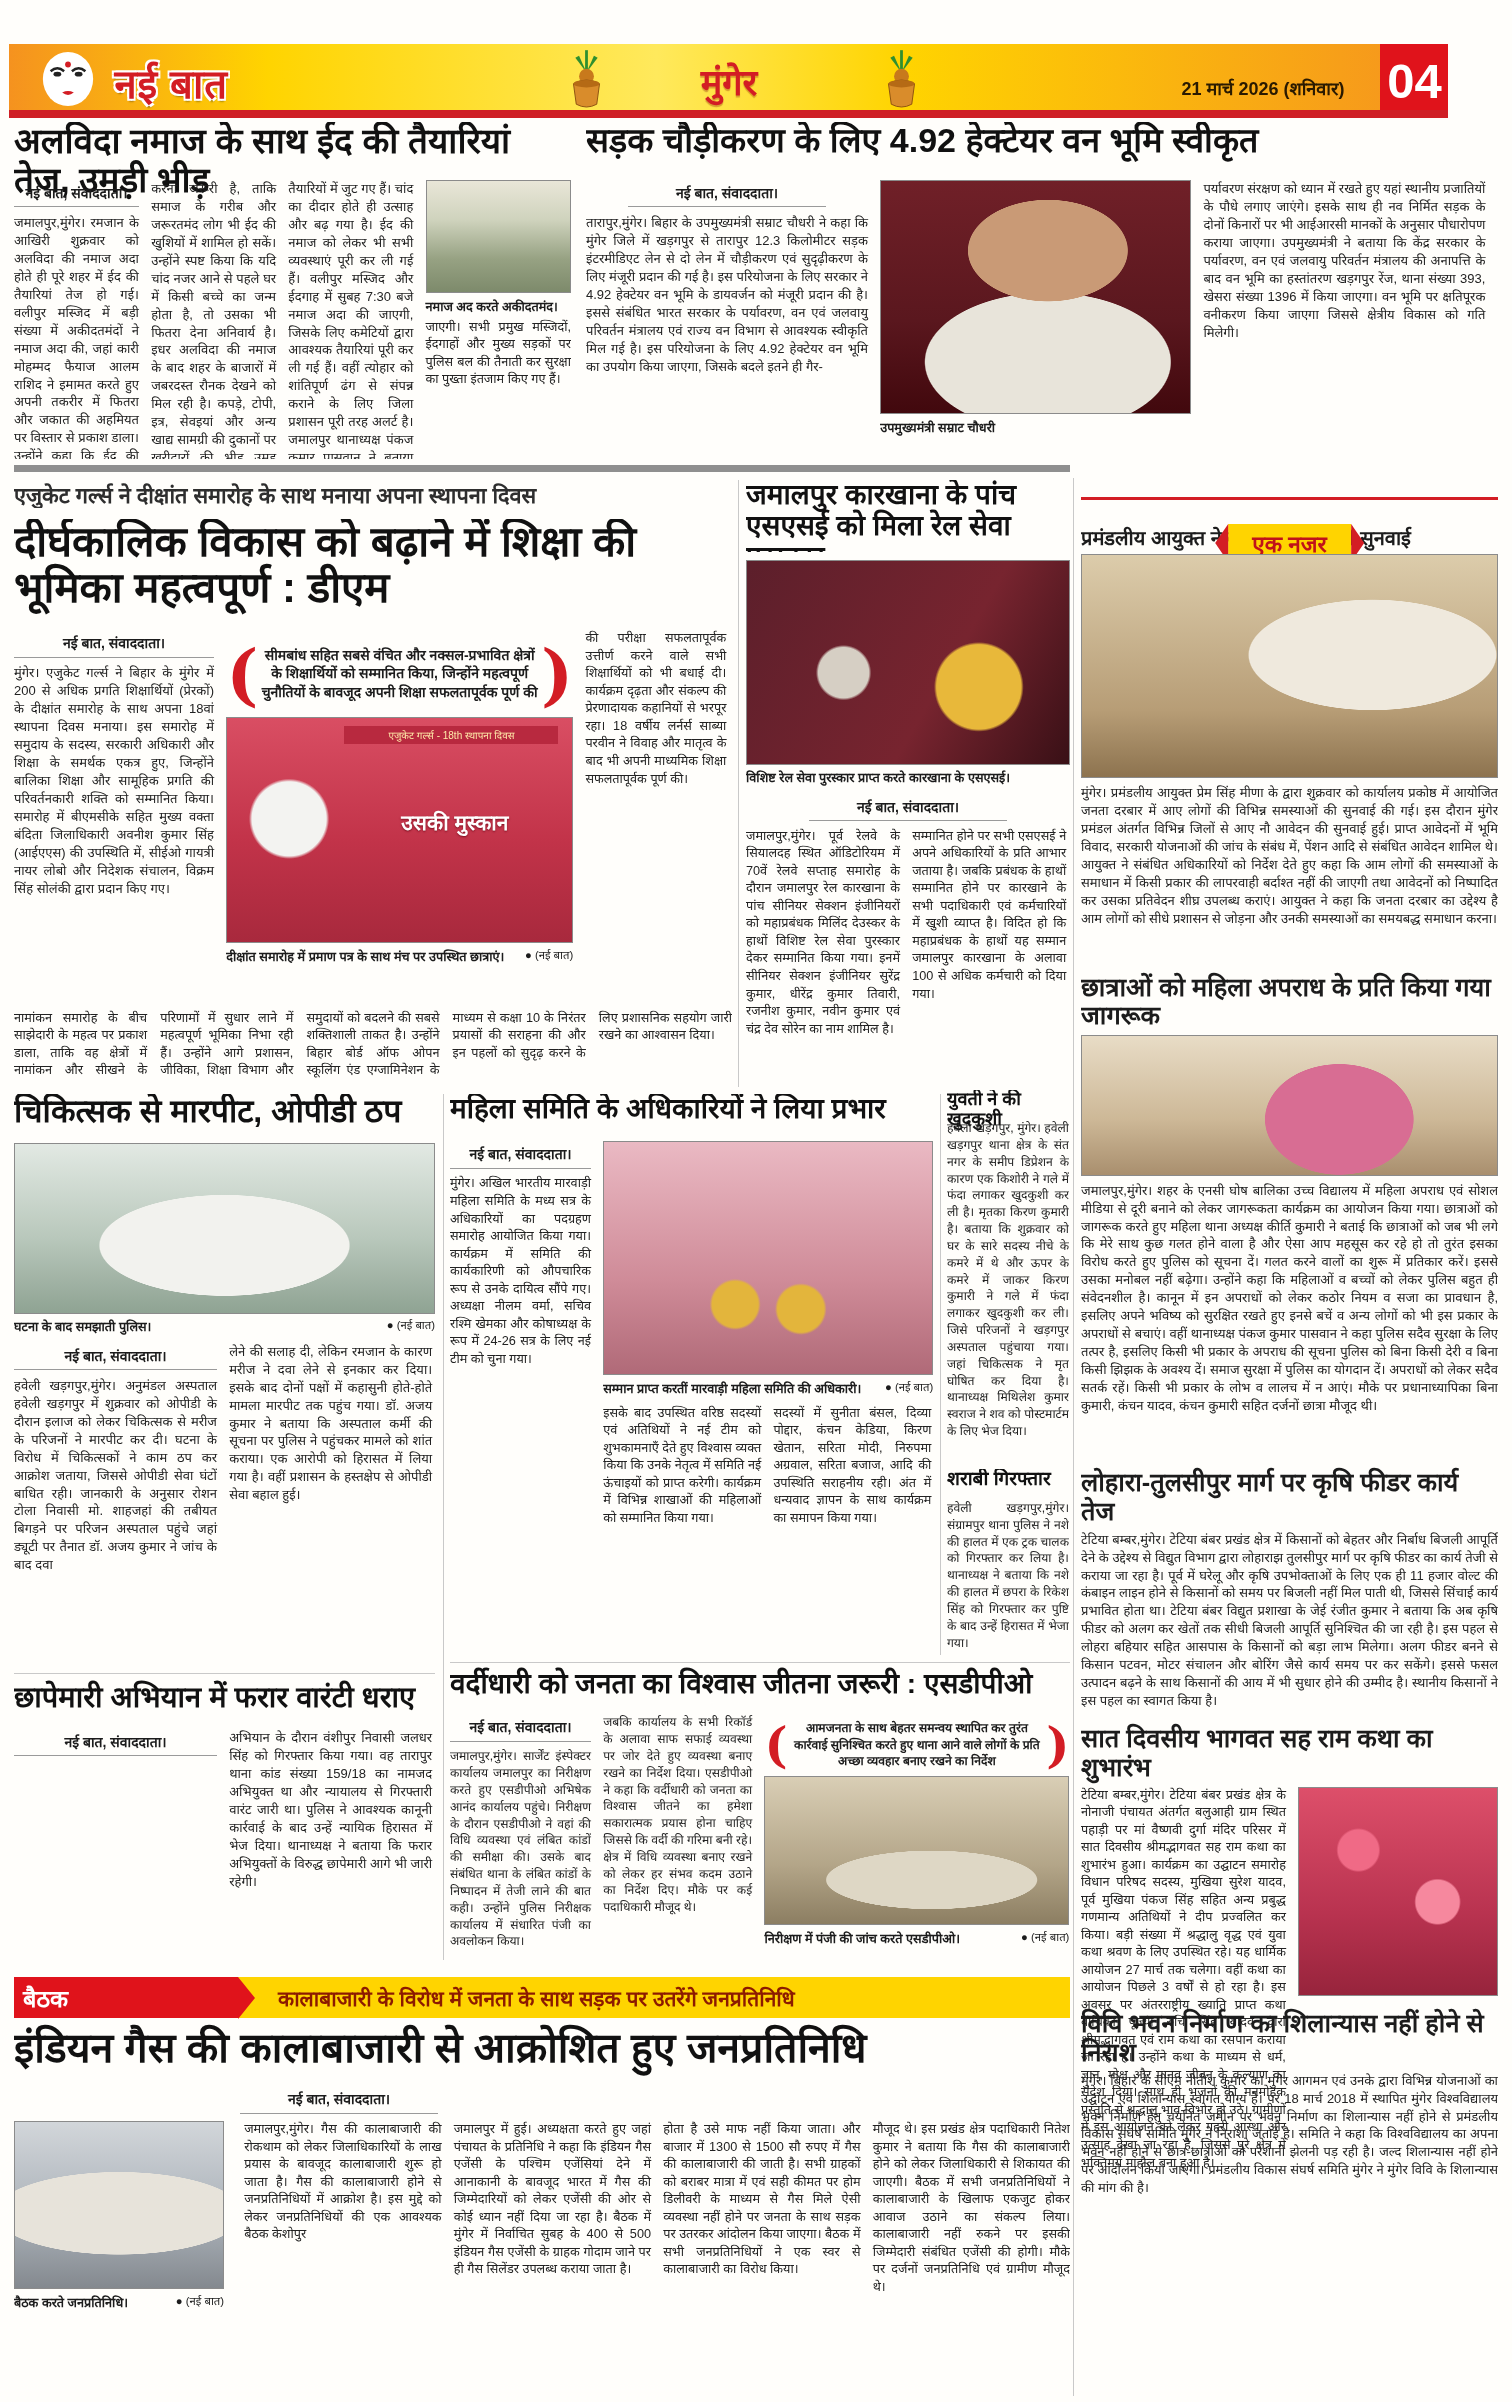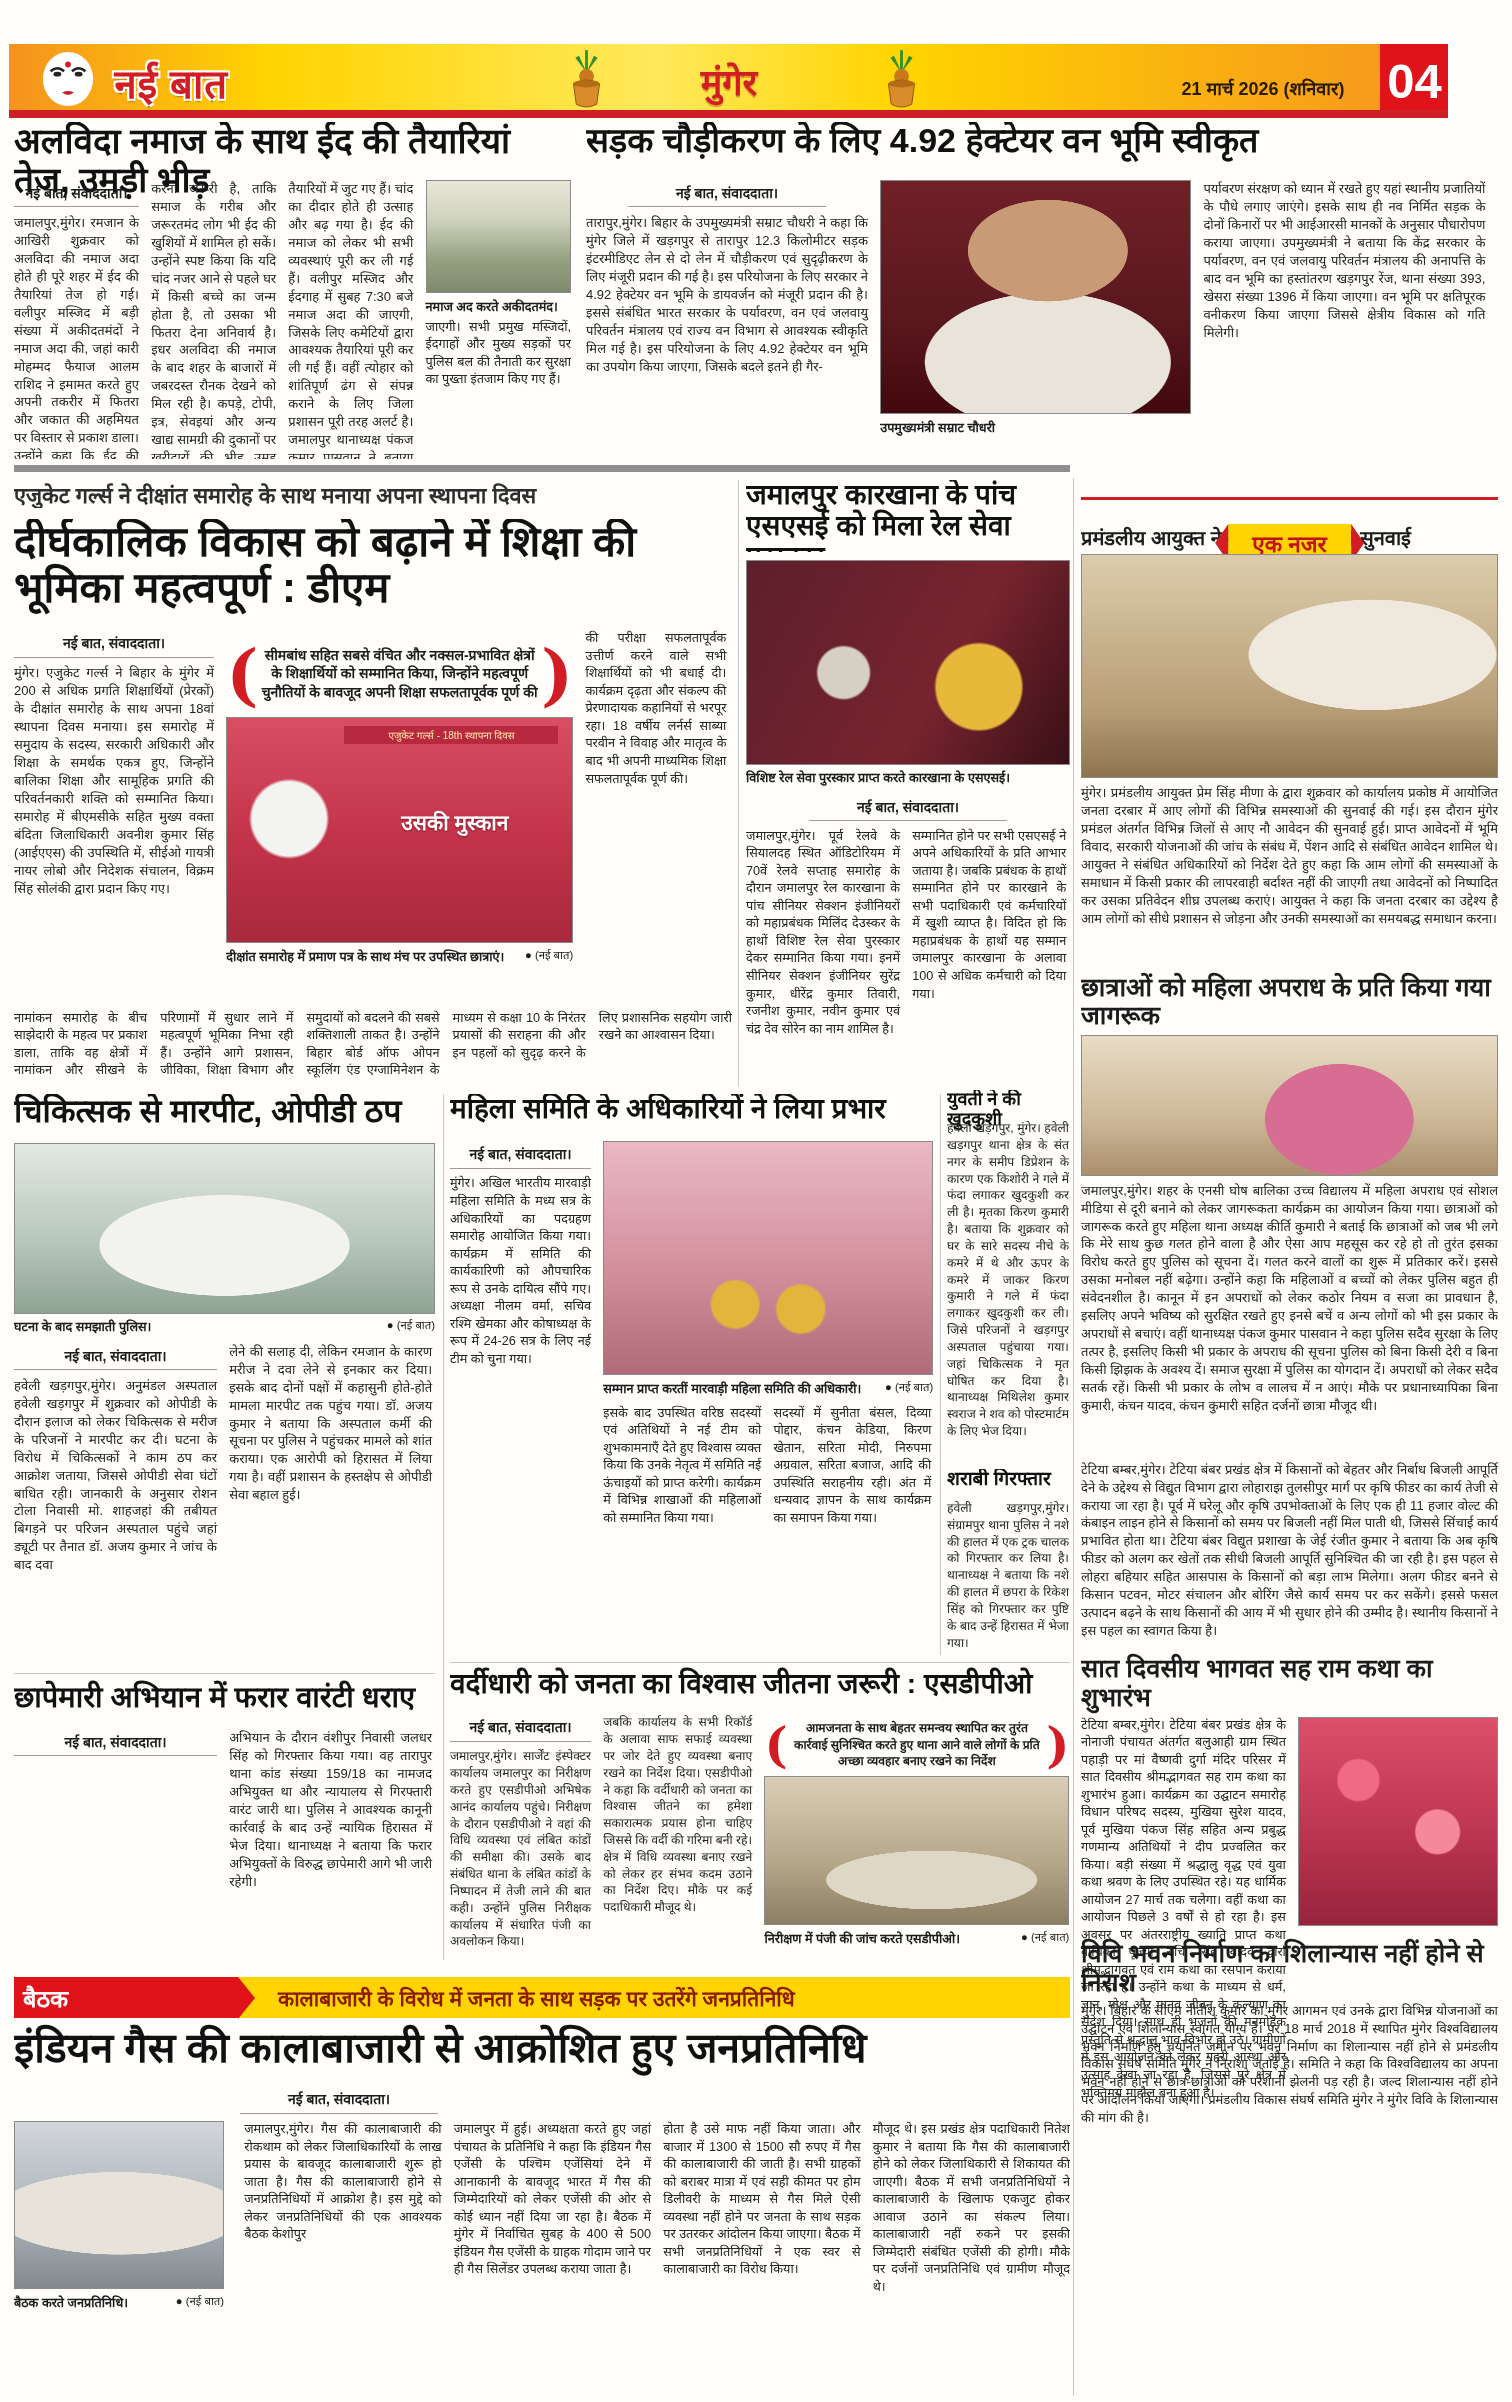--- a/index.html
+++ b/index.html
@@ -232,20 +232,21 @@
     </div>
 
     <div class="rr-h" style="font-size:20px;">प्रमंडलीय आयुक्त ने की नौ आवेदन की सुनवाई</div>
     <div class="photo ph-office" style="height:224px;"></div>
     <p class="bt" style="height:181px; margin-top:5.6px; overflow:hidden;">मुंगेर। प्रमंडलीय आयुक्त प्रेम सिंह मीणा के द्वारा शुक्रवार को कार्यालय प्रकोष्ठ में आयोजित जनता दरबार में आए लोगों की विभिन्न समस्याओं की सुनवाई की गई। इस दौरान मुंगेर प्रमंडल अंतर्गत विभिन्न जिलों से आए नौ आवेदन की सुनवाई हुई। प्राप्त आवेदनों में भूमि विवाद, सरकारी योजनाओं की जांच के संबंध में, पेंशन आदि से संबंधित आवेदन शामिल थे। आयुक्त ने संबंधित अधिकारियों को निर्देश देते हुए कहा कि आम लोगों की समस्याओं के समाधान में किसी प्रकार की लापरवाही बर्दाश्त नहीं की जाएगी तथा आवेदनों को निष्पादित कर उसका प्रतिवेदन शीघ्र उपलब्ध कराएं। आयुक्त ने कहा कि जनता दरबार का उद्देश्य है आम लोगों को सीधे प्रशासन से जोड़ना और उनकी समस्याओं का समयबद्ध समाधान करना।</p>
 
     <div class="rr-h">छात्राओं को महिला अपराध के प्रति किया गया जागरूक</div>
     <div class="photo ph-police" style="height:141px;"></div>
     <p class="bt" style="height:279px; margin-top:5.6px; overflow:hidden;">जमालपुर,मुंगेर। शहर के एनसी घोष बालिका उच्च विद्यालय में महिला अपराध एवं सोशल मीडिया से दूरी बनाने को लेकर जागरूकता कार्यक्रम का आयोजन किया गया। छात्राओं को जागरूक करते हुए महिला थाना अध्यक्ष कीर्ति कुमारी ने बताई कि छात्राओं को जब भी लगे कि मेरे साथ कुछ गलत होने वाला है और ऐसा आप महसूस कर रहे हो तो तुरंत इसका विरोध करते हुए पुलिस को सूचना दें। गलत करने वालों का शुरू में प्रतिकार करें। इससे उसका मनोबल नहीं बढ़ेगा। उन्होंने कहा कि महिलाओं व बच्चों को लेकर पुलिस बहुत ही संवेदनशील है। कानून में इन अपराधों को लेकर कठोर नियम व सजा का प्रावधान है, इसलिए अपने भविष्य को सुरक्षित रखते हुए इनसे बचें व अन्य लोगों को भी इस प्रकार के अपराधों से बचाएं। वहीं थानाध्यक्ष पंकज कुमार पासवान ने कहा पुलिस सदैव सुरक्षा के लिए तत्पर है, इसलिए किसी भी प्रकार के अपराध की सूचना पुलिस को बिना किसी देरी व बिना किसी झिझक के अवश्य दें। समाज सुरक्षा में पुलिस का योगदान दें। अपराधों को लेकर सदैव सतर्क रहें। किसी भी प्रकार के लोभ व लालच में न आएं। मौके पर प्रधानाध्यापिका बिना कुमारी, कंचन यादव, कंचन कुमारी सहित दर्जनों छात्रा मौजूद थी।</p>
 
+    <div class="rr-h">लोहारा-तुलसीपुर मार्ग पर कृषि फीडर कार्य तेज</div>
     <p class="bt" style="height:186px; overflow:hidden;">टेटिया बम्बर,मुंगेर। टेटिया बंबर प्रखंड क्षेत्र में किसानों को बेहतर और निर्बाध बिजली आपूर्ति देने के उद्देश्य से विद्युत विभाग द्वारा लोहाराझ तुलसीपुर मार्ग पर कृषि फीडर का कार्य तेजी से कराया जा रहा है। पूर्व में घरेलू और कृषि उपभोक्ताओं के लिए एक ही 11 हजार वोल्ट की कंबाइन लाइन होने से किसानों को समय पर बिजली नहीं मिल पाती थी, जिससे सिंचाई कार्य प्रभावित होता था। टेटिया बंबर विद्युत प्रशाखा के जेई रंजीत कुमार ने बताया कि अब कृषि फीडर को अलग कर खेतों तक सीधी बिजली आपूर्ति सुनिश्चित की जा रही है। इस पहल से लोहरा बहियार सहित आसपास के किसानों को बड़ा लाभ मिलेगा। अलग फीडर बनने से किसान पटवन, मोटर संचालन और बोरिंग जैसे कार्य समय पर कर सकेंगे। इससे फसल उत्पादन बढ़ने के साथ किसानों की आय में भी सुधार होने की उम्मीद है। स्थानीय किसानों ने इस पहल का स्वागत किया है।</p>
 
     <div class="rr-h">सात दिवसीय भागवत सह राम कथा का शुभारंभ</div>
     <div class="colflex" style="height:215px;">
       <div style="width:205px;">
           <p class="bt" style="font-size:12.7px;">टेटिया बम्बर,मुंगेर। टेटिया बंबर प्रखंड क्षेत्र के नोनाजी पंचायत अंतर्गत बलुआही ग्राम स्थित पहाड़ी पर मां वैष्णवी दुर्गा मंदिर परिसर में सात दिवसीय श्रीमद्भागवत सह राम कथा का शुभारंभ हुआ। कार्यक्रम का उद्घाटन समारोह विधान परिषद सदस्य, मुखिया सुरेश यादव, पूर्व मुखिया पंकज सिंह सहित अन्य प्रबुद्ध गणमान्य अतिथियों ने दीप प्रज्वलित कर किया। बड़ी संख्या में श्रद्धालु वृद्ध एवं युवा कथा श्रवण के लिए उपस्थित रहे। यह धार्मिक आयोजन 27 मार्च तक चलेगा। वहीं कथा का आयोजन पिछले 3 वर्षों से हो रहा है। इस अवसर पर अंतरराष्ट्रीय ख्याति प्राप्त कथा वाचिका पूज्या रुचि सिंह यादव द्वारा श्रीमद्भागवत एवं राम कथा का रसपान कराया जा रहा है। उन्होंने कथा के माध्यम से धर्म, ज्ञान, मोक्ष और मानव जीवन के कल्याण का संदेश दिया। साथ ही भजनों की मनमोहक प्रस्तुति से श्रद्धालु भाव-विभोर हो उठे। ग्रामीणों में इस आयोजन को लेकर गहरी आस्था और उत्साह देखा जा रहा है, जिससे पूरे क्षेत्र में भक्तिमय माहौल बना हुआ है।</p>
         </div>
       <div style="width:200px;">
         <div class="photo ph-bhagwat" style="height:209px;"></div>
       </div>

